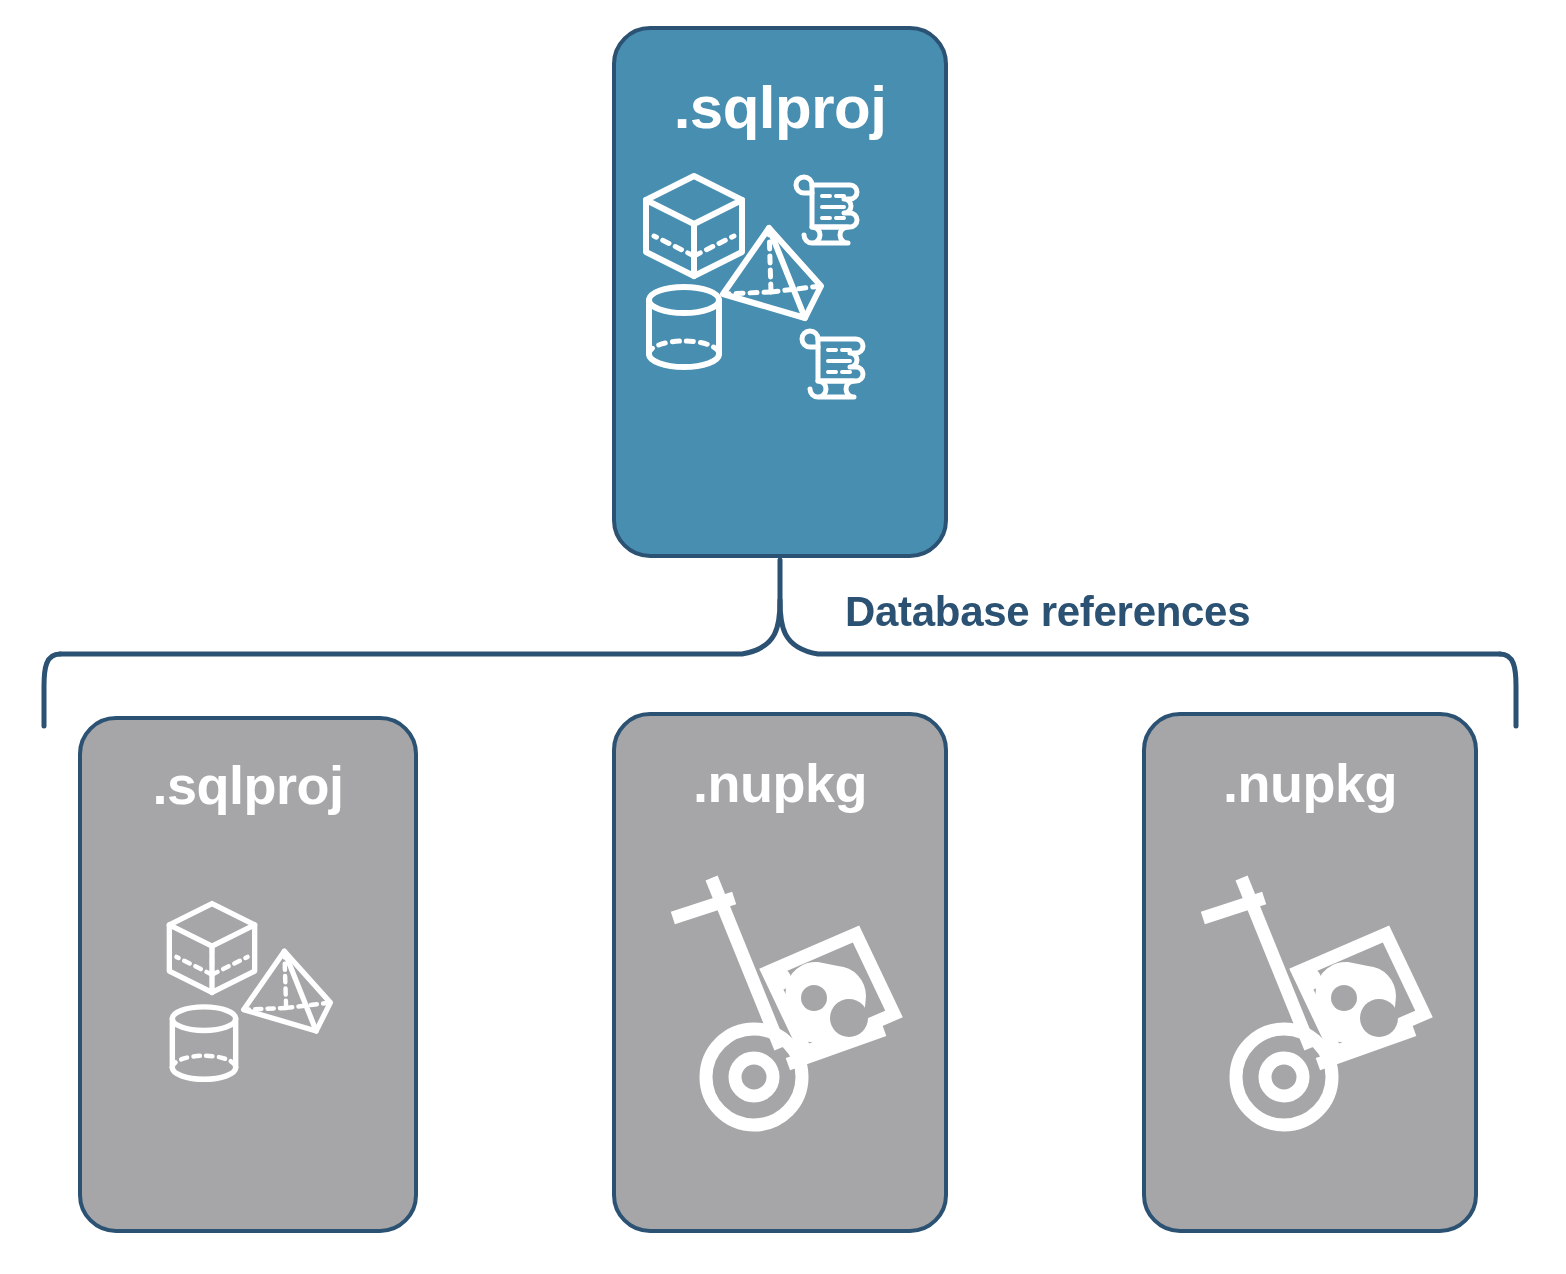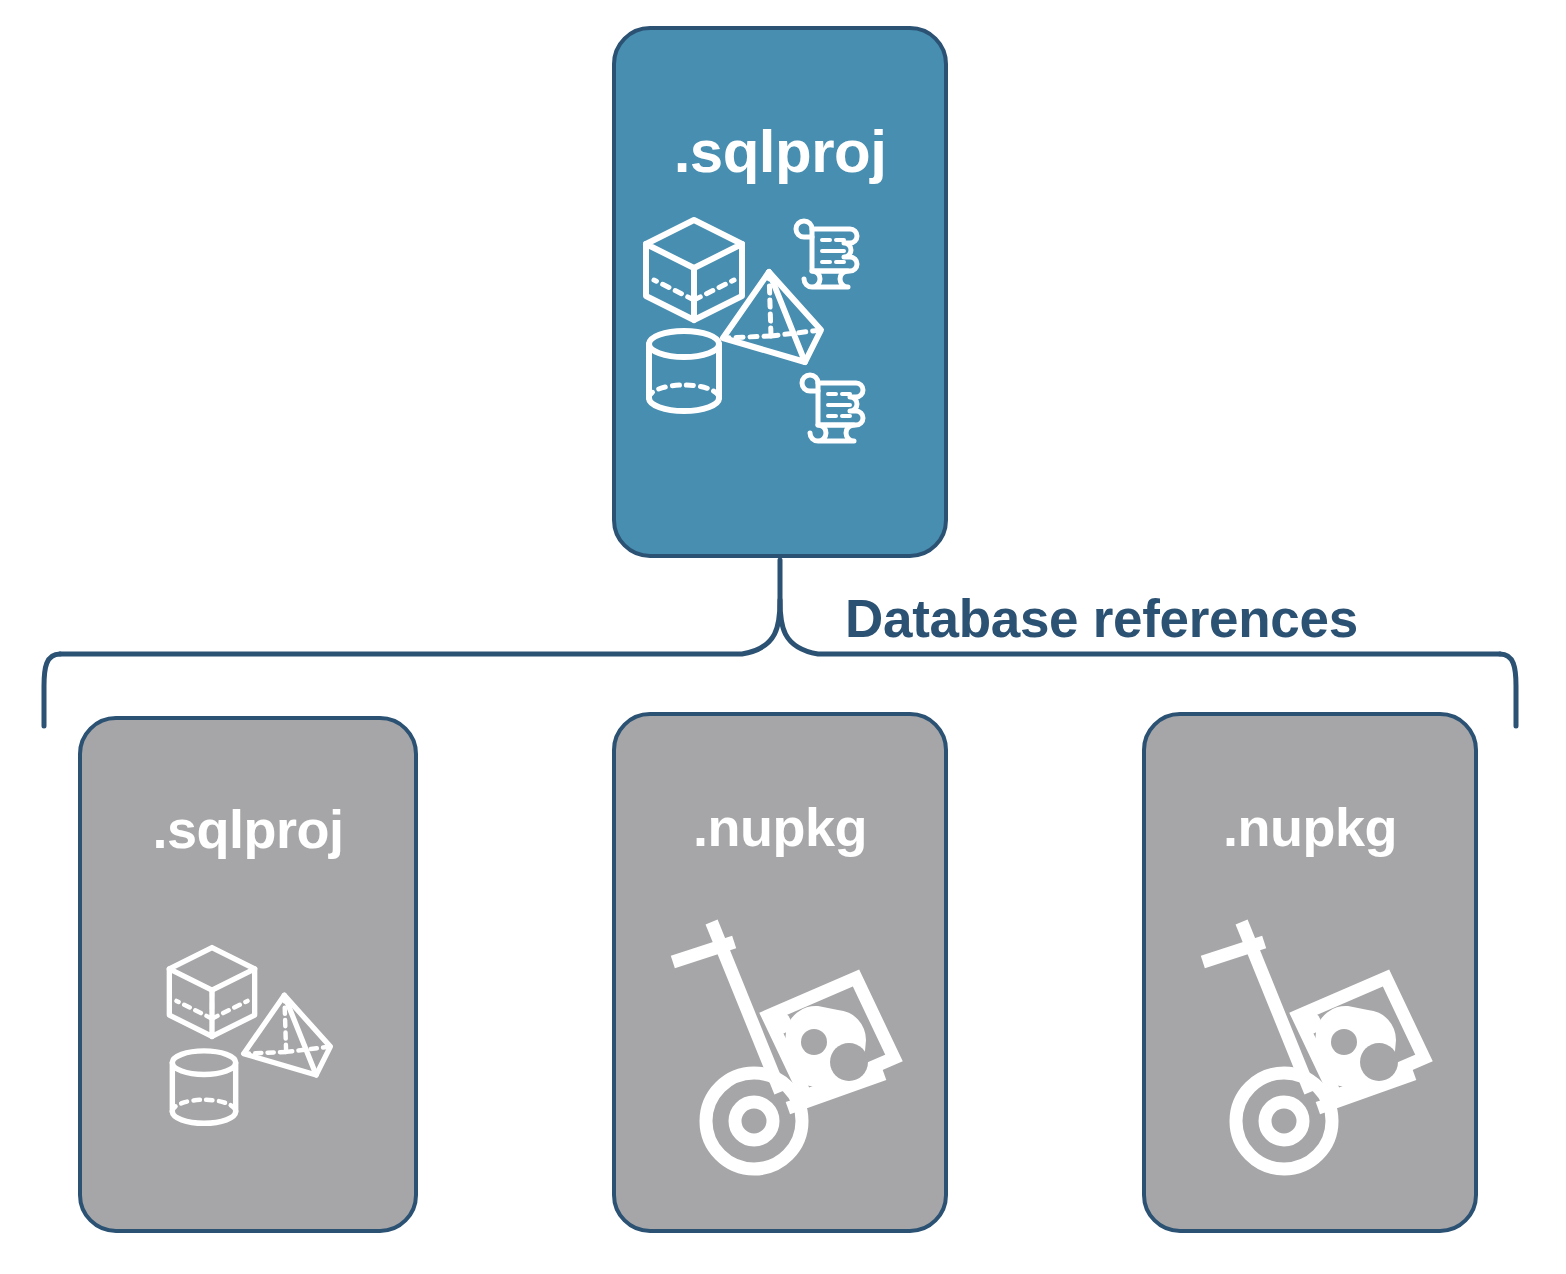--- a/index.html
+++ b/index.html
@@ -29,21 +29,20 @@
   }
   .node-box.blue { background: #478EB0; }
   .node-box.gray { background: #A6A6A8; }
 
   .node-label {
     color: #ffffff;
     font-weight: bold;
     letter-spacing: -0.5px;
     line-height: 1;
     user-select: none;
-    margin-top: 44px;
   }
   .node-label.lg { font-size: 60px; }
   .node-label.md { font-size: 54px; }
 
   .icon-area {
     position: relative;
     width: 100%;
     flex: 1;
   }
   .icon-area svg {
@@ -57,21 +56,21 @@
     top: 0;
     width: 1566px;
     height: 1274px;
     pointer-events: none;
   }
 
   .brace-label {
     position: absolute;
     color: #2B5173;
     font-weight: bold;
-    font-size: 53px;
+    font-size: 42px;
     letter-spacing: -0.3px;
     white-space: nowrap;
     user-select: none;
   }
 </style>
 </head>
 <body>
 
 <div id="diagram-root">
 

